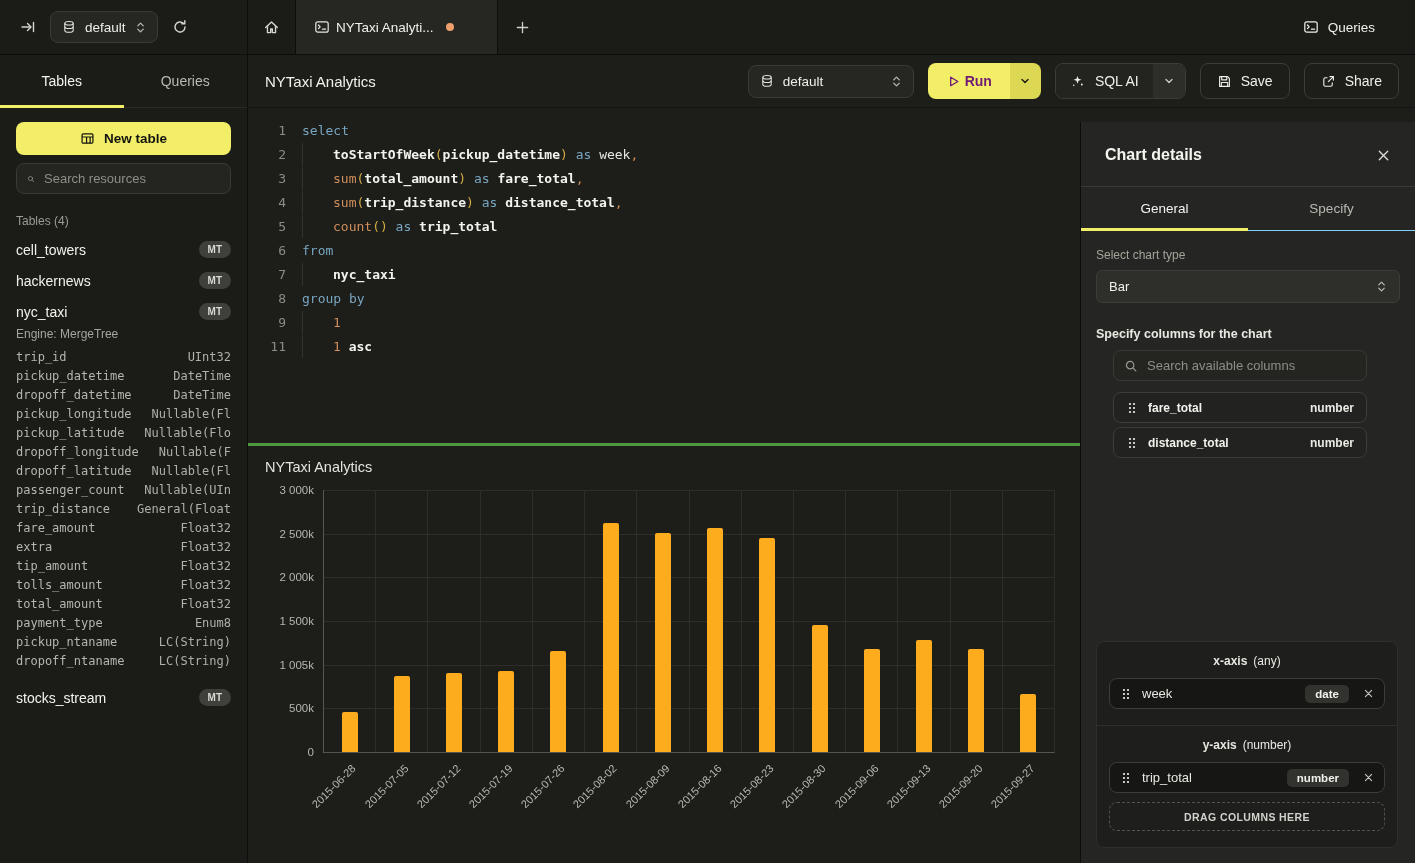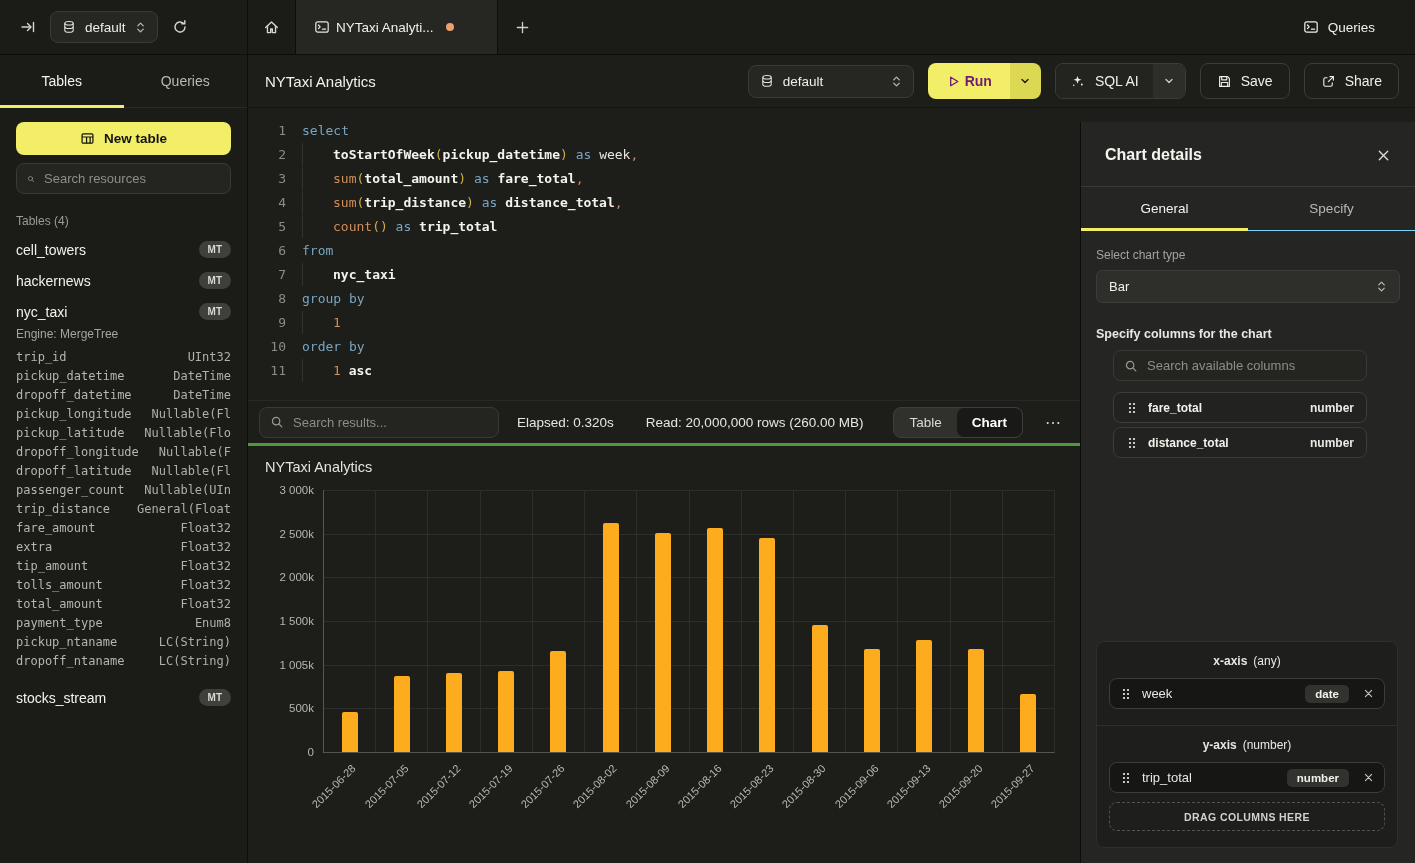--- a/index.html
+++ b/index.html
@@ -430,45 +430,25 @@
       </div>
       <div class="cline">
         <span class="lnum">8</span>
         <span class="ltext"><span class="tk-kw">group by</span></span>
       </div>
       <div class="cline">
         <span class="lnum">9</span>
         <span class="ltext ind"><span class="tk-op">1</span></span>
       </div>
       <div class="cline">
-        <span class="lnum">10</span>
-        <span class="ltext"><span class="tk-kw">order by</span></span>
-      </div>
-      <div class="cline">
         <span class="lnum">11</span>
         <span class="ltext ind"><span class="tk-op">1</span><span class="tk-id"> asc</span></span>
       </div>
     </div>
 
-  <div class="resultsbar">
-    <div class="search-box">
-      <svg width="14" height="14" viewBox="0 0 16 16" fill="none" stroke="#9a9a92" stroke-width="1.4" stroke-linecap="round">
-          <circle cx="7" cy="7" r="4.2"></circle>
-          <path d="M10.2 10.2l3.3 3.3"></path>
-        </svg>
-      <input placeholder="Search results..." style="">
-    </div>
-    <span class="stat">Elapsed: 0.320s</span>
-    <span class="stat">Read: 20,000,000 rows (260.00 MB)</span>
-    <span class="view-toggle">
-      <span class="seg">Table</span>
-      <span class="seg active">Chart</span>
-    </span>
-    <span class="more-btn">⋯</span>
-  </div>
   <div class="success-line"></div>
 
   <div class="chartsec">
     <div class="chart-title">NYTaxi Analytics</div>
     <div class="plot" id="plot">
         <div class="ytick" style="top: 0%;">3 000k</div>
         <div class="gridline" style="top: 0%;"></div>
         <div class="ytick" style="top: 16.6667%;">2 500k</div>
         <div class="gridline" style="top: 16.6667%;"></div>
         <div class="ytick" style="top: 33.3333%;">2 000k</div>

